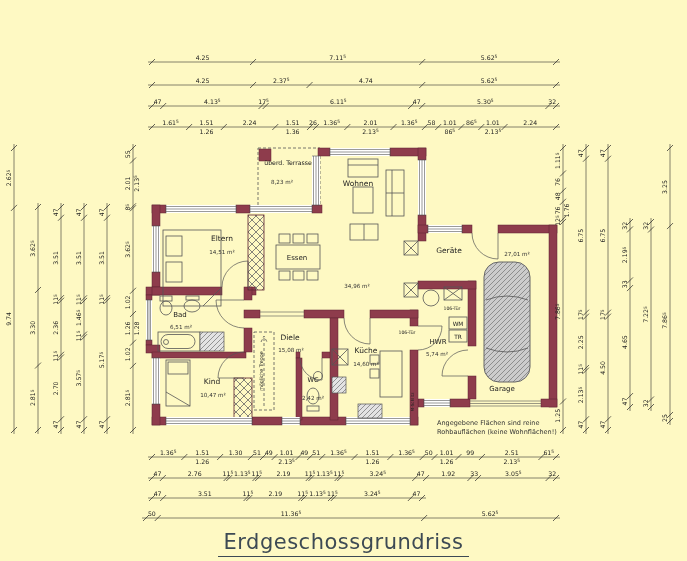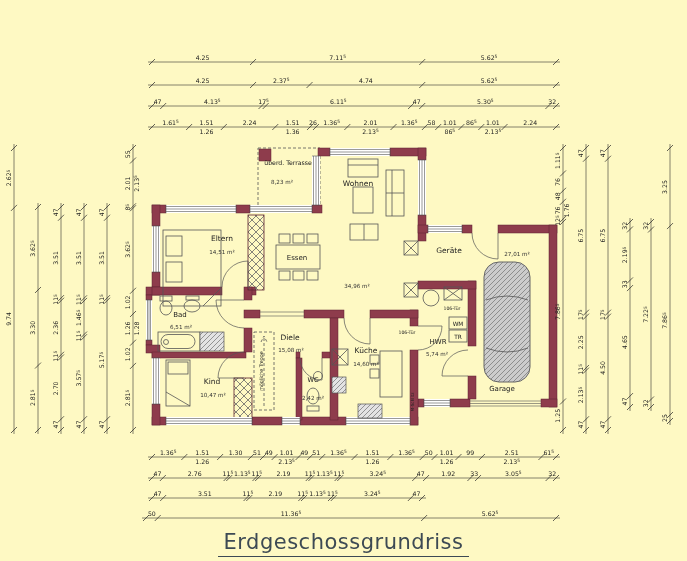--- a/index.html
+++ b/index.html
@@ -621,17 +621,21 @@
   <g id="misc-labels">
         <text font-size="4.6" text-anchor="middle" fill="#222" transform="translate(407 334)">106-Tür</text>
         <text font-size="4.6" text-anchor="middle" fill="#222" transform="translate(452 310)">106-Tür</text>
         <text font-size="4.8" text-anchor="middle" fill="#222" transform="translate(263 371) rotate(-90)">mögliche Treppe</text>
         <text font-size="4.2" text-anchor="middle" fill="#222" transform="translate(414 402) rotate(-90)">M-Schlitz</text>
         <text font-size="5.8" text-anchor="middle" fill="#222" transform="translate(458 326)">WM</text>
         <text font-size="5.8" text-anchor="middle" fill="#222" transform="translate(458 339)">TR</text>
       </g>
 </svg>
 
+<div class="note">
+  <div>Angegebene Flächen sind reine</div>
+  <div>Rohbauflächen (keine Wohnflächen!)</div>
+</div>
 
 <div class="title">
   <span>Erdgeschossgrundriss</span>
 </div>
 </div>
 
 </body></html>

